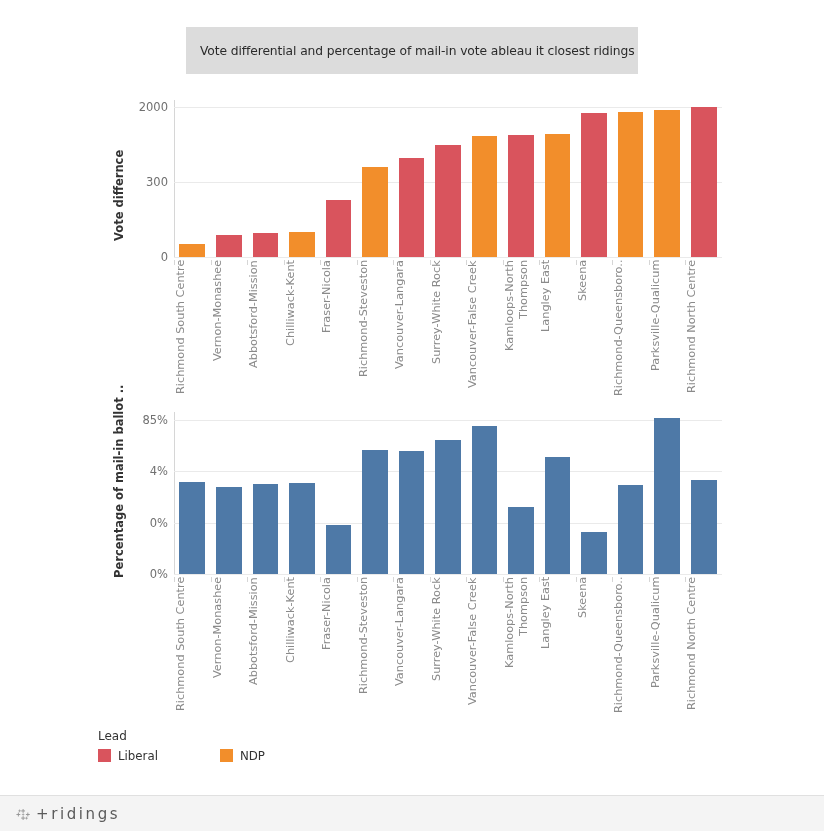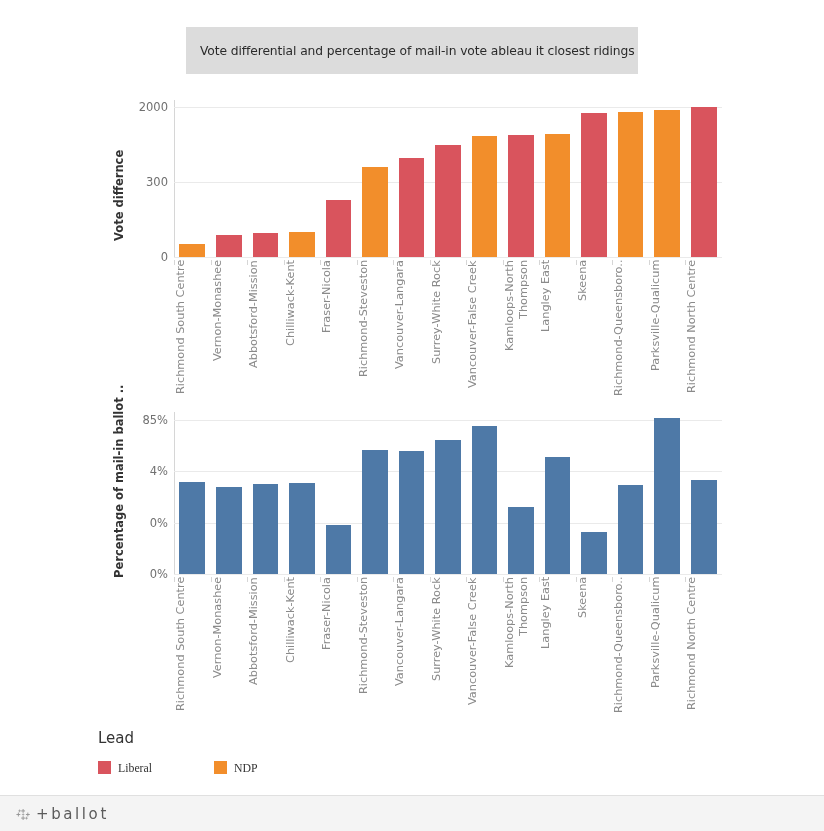--- a/index.html
+++ b/index.html
@@ -107,32 +107,31 @@
     width: 100%;
   }
 
   
   #legend {
     position: absolute;
     left: 98px;
     top: 729px;
   }
   #legend-title {
-    font-size: 15px;
+    font-size: 12px;
     color: #333333;
-    margin-bottom: 14px;
+    margin-bottom: 6px;
   }
   .legend-row {
     display: flex;
     align-items: center;
   }
   .legend-item {
     display: flex;
     align-items: flex-start;
-    font-family: Liberation Serif, serif;
   }
   .legend-swatch {
     width: 13px;
     height: 13px;
     margin-right: 7px;
   }
   .legend-label {
     font-size: 11.8px;
     color: #333333;
   }
@@ -327,15 +326,15 @@
         <rect x="18.2" y="8.9" width="1.5" height="6.2"></rect>
         <rect x="15.85" y="11.25" width="6.2" height="1.5"></rect>
         <rect x="10.9" y="10.0" width="1.0" height="4.0"></rect>
         <rect x="9.4" y="11.5" width="4.0" height="1.0"></rect>
         <rect x="5.3" y="4.0" width="1.1" height="4.4"></rect>
         <rect x="3.65" y="5.65" width="4.4" height="1.1"></rect>
         <rect x="16.3" y="15.6" width="1.1" height="4.4"></rect>
         <rect x="14.65" y="17.25" width="4.4" height="1.1"></rect>
       </g>
     </svg>
-    <div id="tableau-word">+ballot</div>
+    <div id="tableau-word">+ridings</div>
   </div>
 </div>
 
 </body></html>

